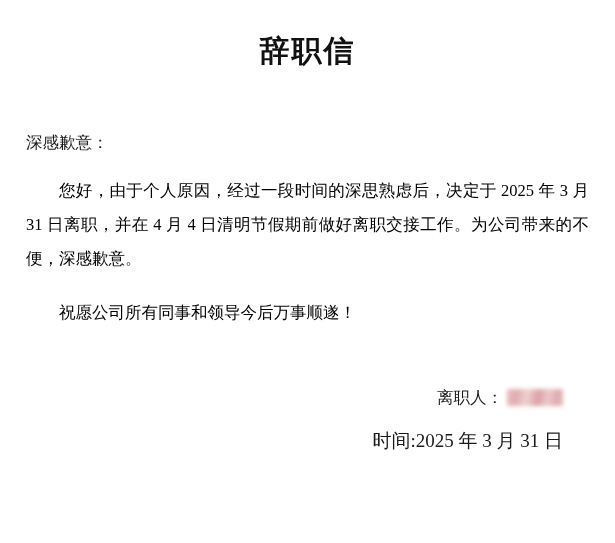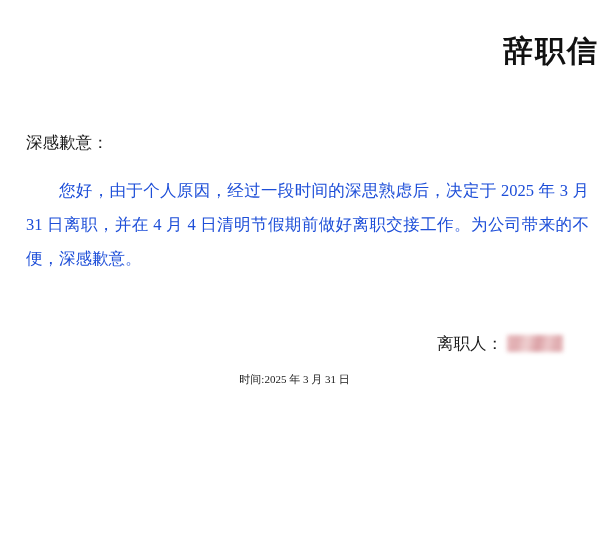--- a/index.html
+++ b/index.html
@@ -16,21 +16,21 @@
     position: relative;
   }
   .page {
     position: relative;
     width: 615px;
     height: 543px;
     box-sizing: border-box;
     padding: 0 16px;
   }
   .doc-title {
-    text-align: right;
+    text-align: center;
     font-size: 30px;
     font-weight: bold;
     letter-spacing: 2px;
     margin-top: 30px;
     line-height: 1.4;
     color: #111111;
   }
   .body-block {
     margin-top: 58px;
     padding: 0 10px;
@@ -40,21 +40,21 @@
     line-height: 1.6;
     margin-bottom: 18px;
     color: #1a1a1a;
   }
   .para {
     font-size: 16.5px;
     line-height: 2.05;
     text-align: justify;
     text-justify: inter-ideograph;
     text-indent: 2em;
-    color: #1d4ed8;
+    color: #000000;
     margin: 0 0 14px 0;
   }
   .para.second {
     margin-top: 20px;
   }
   .signature-block {
     margin-top: 52px;
     padding-right: 26px;
     text-align: right;
   }
@@ -75,36 +75,36 @@
     width: 56px;
     height: 17px;
     margin-left: 2px;
     background: linear-gradient(100deg, #e8b9bc 0%, #dfa8ac 18%, #efcfd0 36%, #d99ba0 55%, #ecc6c8 72%, #dda6aa 88%, #e7b7ba 100%);
     filter: blur(2.2px);
     border-radius: 1px;
     vertical-align: middle;
     opacity: 0.95;
   }
   .date-line {
-    font-size: 11px;
+    font-size: 19px;
     line-height: 1.9;
     margin-top: 10px;
-    text-align: center;
   }
 </style>
 </head>
 <body>
 
 <div class="page">
 
   <div class="doc-title">辞职信</div>
 
   <div class="body-block">
     <div class="salutation">深感歉意：</div>
     <p class="para first">您好，由于个人原因，经过一段时间的深思熟虑后，决定于 2025 年 3 月 31 日离职，并在 4 月 4 日清明节假期前做好离职交接工作。为公司带来的不便，深感歉意。</p>
+    <p class="para second">祝愿公司所有同事和领导今后万事顺遂！</p>
 
     <div class="signature-block">
       <div class="sign-line">
         <span class="label">离职人：</span>
         <span class="redacted"></span>
       </div>
       <div class="date-line">
         <span>时间:</span><span>2025 年 3 月 31 日</span>
       </div>
     </div>

